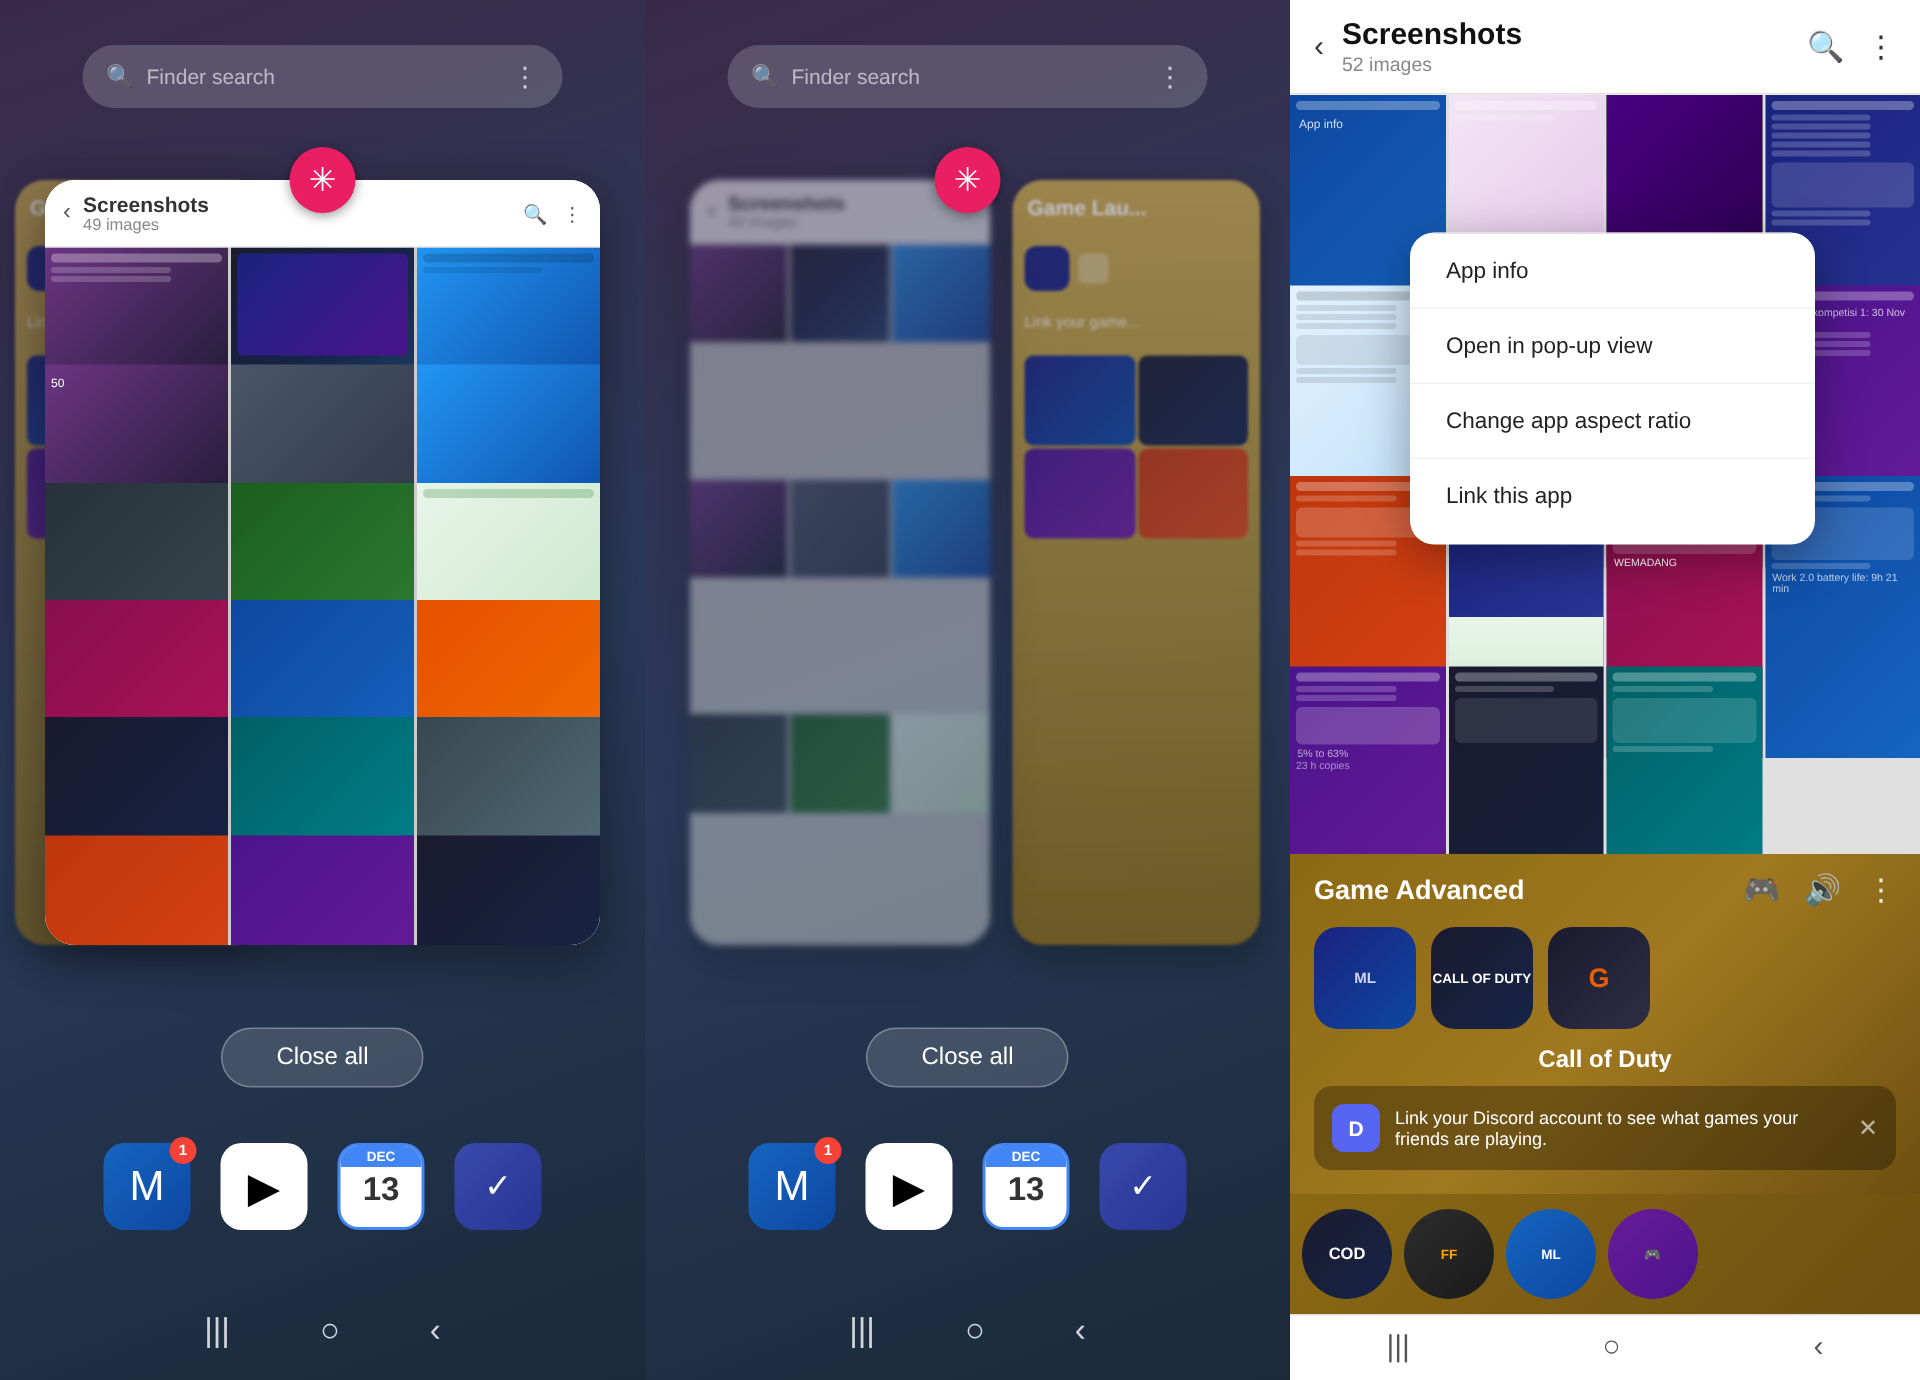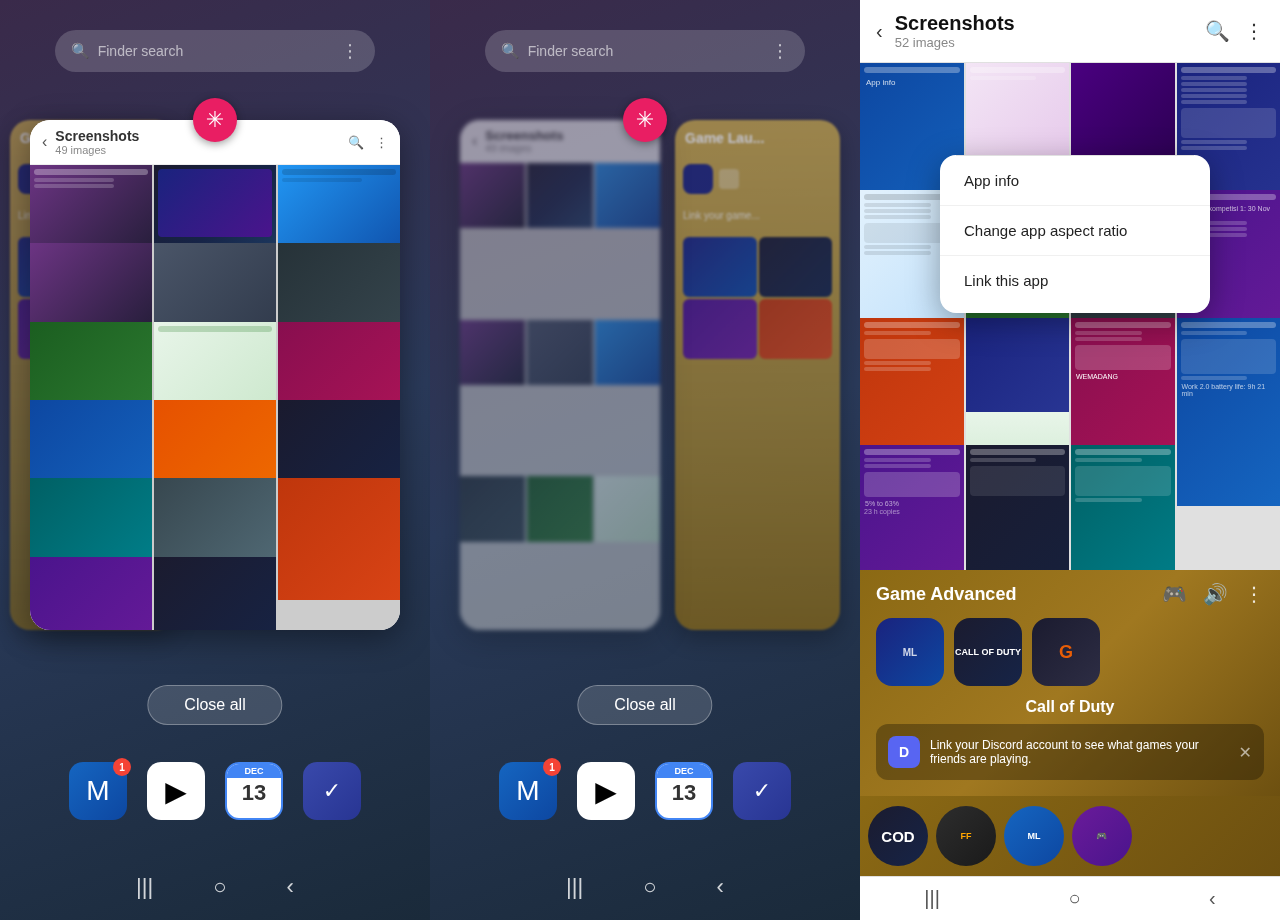--- a/index.html
+++ b/index.html
@@ -591,20 +591,25 @@
         </div>
       <div class="grid-cell thumb-game">
           <div class="cell-inner">
             <div style="width:100%;height:60%;background:linear-gradient(135deg,#1a237e,#4a148c);border-radius:4px;margin-bottom:4px;"></div>
           </div>
         </div>
       <div class="grid-cell thumb-light">
           <div class="cell-inner">
             <div class="cell-bar" style="background:rgba(0,0,0,0.15);"></div>
             <div class="cell-bar2" style="background:rgba(0,0,0,0.1);"></div>
+          </div>
+        </div>
+      <div class="grid-cell thumb-purple">
+          <div class="cell-inner">
+            <div style="color:white;font-size:8px;margin-top:4px;">50</div>
           </div>
         </div>
       <div class="grid-cell thumb-blue"></div>
       <div class="grid-cell thumb-dark"></div>
       <div class="grid-cell" style="background:linear-gradient(135deg,#263238,#37474f);"></div>
       <div class="grid-cell" style="background:linear-gradient(135deg,#1b5e20,#2e7d32);"></div>
       <div class="grid-cell" style="background:linear-gradient(135deg,#e8f5e9,#c8e6c9);">
           <div class="cell-inner">
             <div class="cell-bar" style="background:rgba(0,100,0,0.2);"></div>
           </div>
@@ -691,20 +696,21 @@
       <div class="grid-cell thumb-dark"></div>
       <div class="grid-cell" style="background:linear-gradient(135deg,#263238,#37474f);"></div>
       <div class="grid-cell" style="background:linear-gradient(135deg,#1b5e20,#2e7d32);"></div>
       <div class="grid-cell" style="background:linear-gradient(135deg,#e8f5e9,#c8e6c9);"></div>
     </div>
   </div>
 
   <div class="context-menu">
     <div class="context-menu-divider"></div>
     <div class="context-menu-item">App info</div>
+    <div class="context-menu-item">Open in pop-up view</div>
     <div class="context-menu-item">Change app aspect ratio</div>
     <div class="context-menu-item">Link this app</div>
   </div>
 
   <div class="close-all-btn">Close all</div>
 
   <div class="dock">
     <div class="dock-icon icon-m">
       <span>M</span>
       <div class="badge">1</div>
@@ -929,21 +935,21 @@
     <div class="game-name">Call of Duty</div>
     <div class="discord-banner">
       <div class="discord-logo">D</div>
       <div class="discord-text">Link your Discord account to see what games your friends are playing.</div>
       <span class="discord-close">✕</span>
     </div>
   </div>
 
   <div class="bottom-games-row">
     <div class="bottom-game-icon bgi-1">
-      <div style="width:100%;height:100%;display:flex;align-items:center;justify-content:center;color:white;font-size:15px;font-weight:bold;">COD</div>
+      <div style="width:100%;height:100%;display:flex;align-items:center;justify-content:center;color:white;font-size:11px;font-weight:bold;">COD</div>
     </div>
     <div class="bottom-game-icon bgi-2">
       <div style="width:100%;height:100%;display:flex;align-items:center;justify-content:center;color:orange;font-size:9px;font-weight:bold;">FF</div>
     </div>
     <div class="bottom-game-icon bgi-3">
       <div style="width:100%;height:100%;display:flex;align-items:center;justify-content:center;color:white;font-size:9px;font-weight:bold;">ML</div>
     </div>
     <div class="bottom-game-icon bgi-4">
       <div style="width:100%;height:100%;display:flex;align-items:center;justify-content:center;color:white;font-size:9px;">🎮</div>
     </div>

